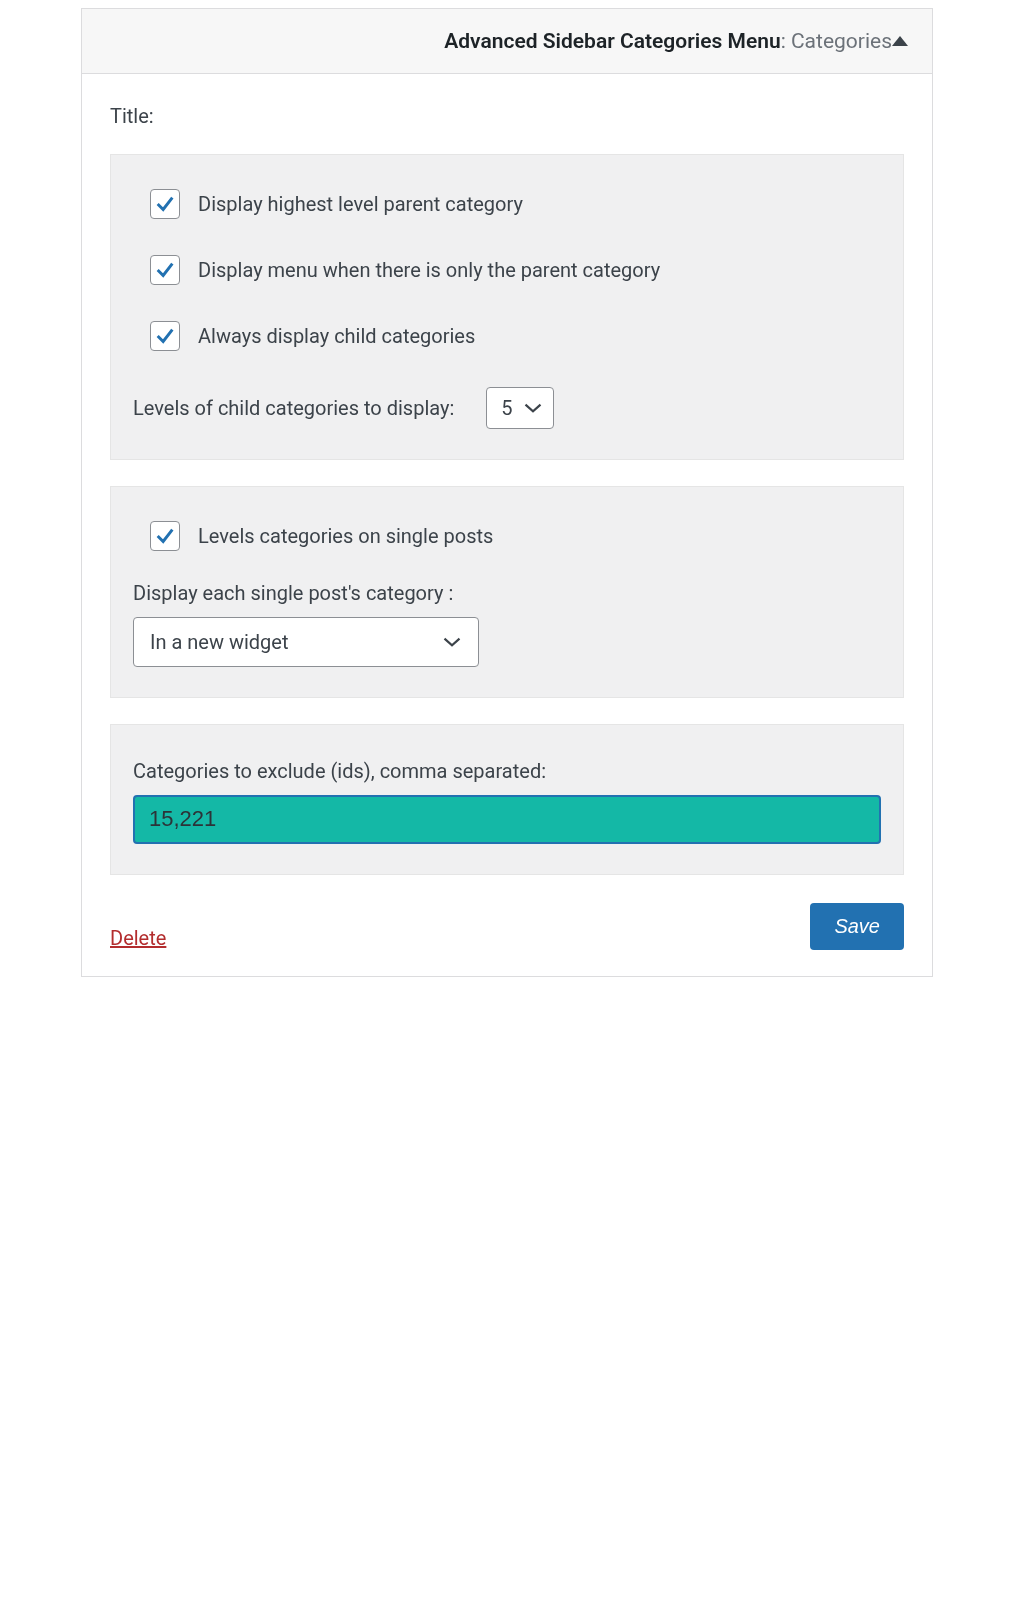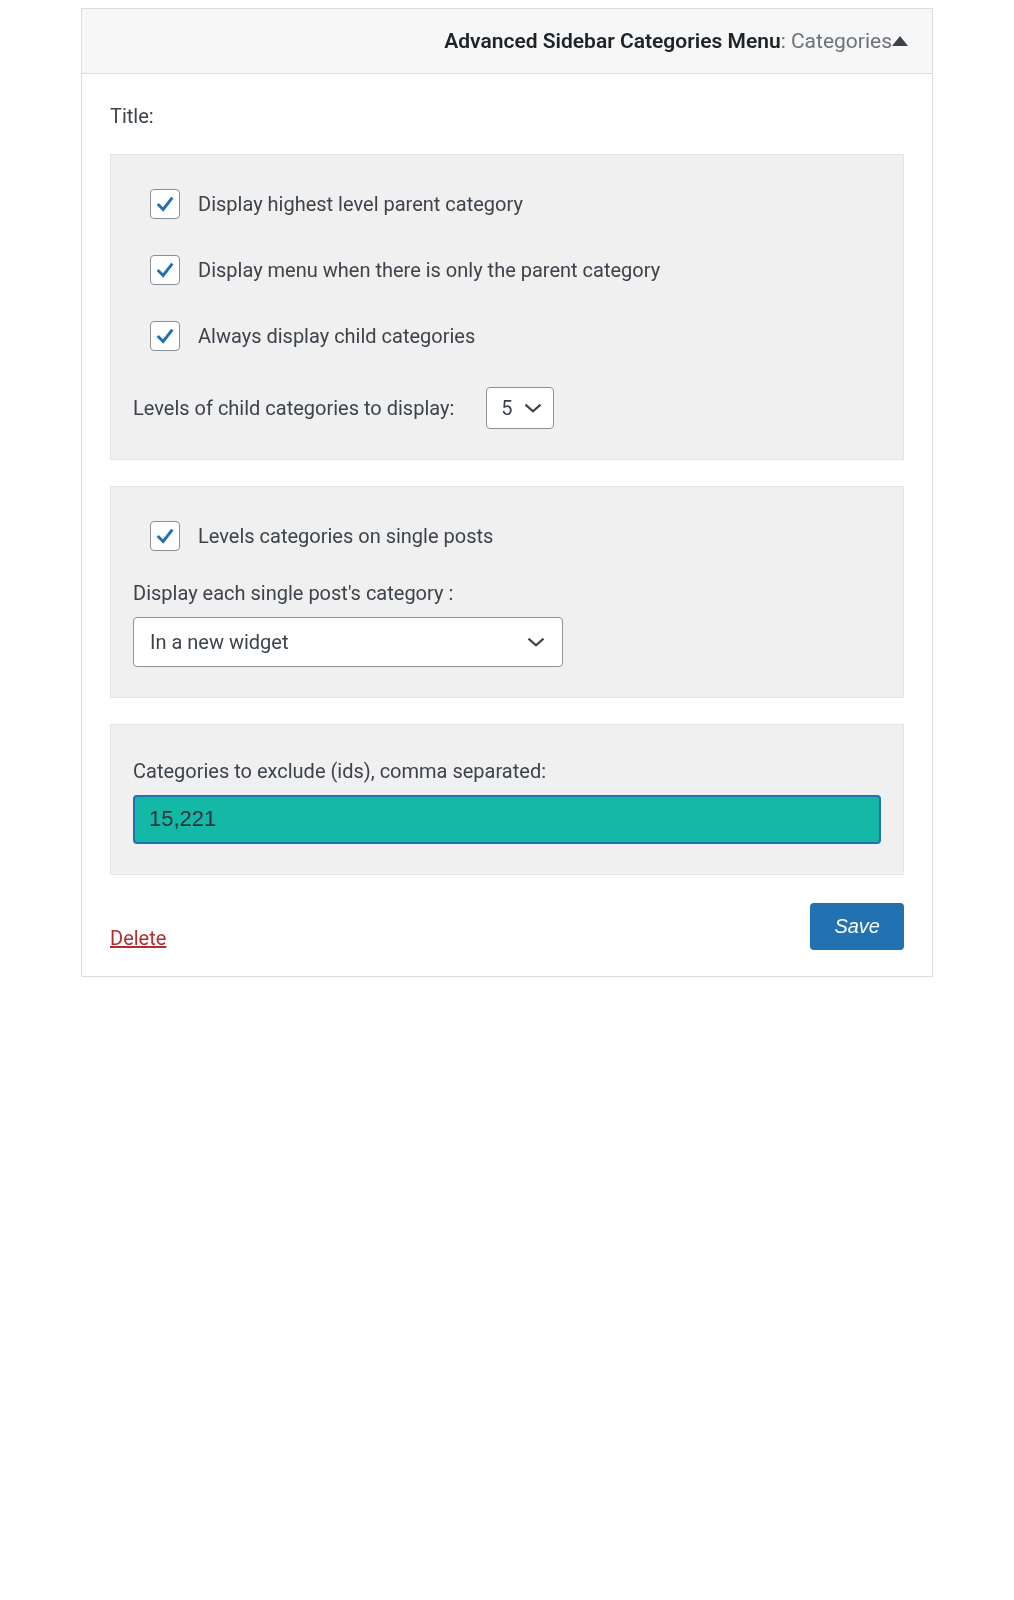--- a/index.html
+++ b/index.html
@@ -108,21 +108,21 @@
   .chevron-svg { width: 20px; height: 14px; }
   .chevron-svg polyline { stroke: #3c434a; stroke-width: 2.6; fill: none; }
   .wide-select {
     border: 1px solid #8c8f94;
     border-radius: 4px;
     background: #fff;
     padding: 12px 16px;
     display: flex;
     align-items: center;
     justify-content: space-between;
-    width: 430px;
+    width: 346px;
     font-size: 20px;
     margin-top: 12px;
     cursor: pointer;
   }
   .section .sub-label {
     display: block;
     margin-top: 30px;
     margin-bottom: 0;
     font-size: 20px;
   }

